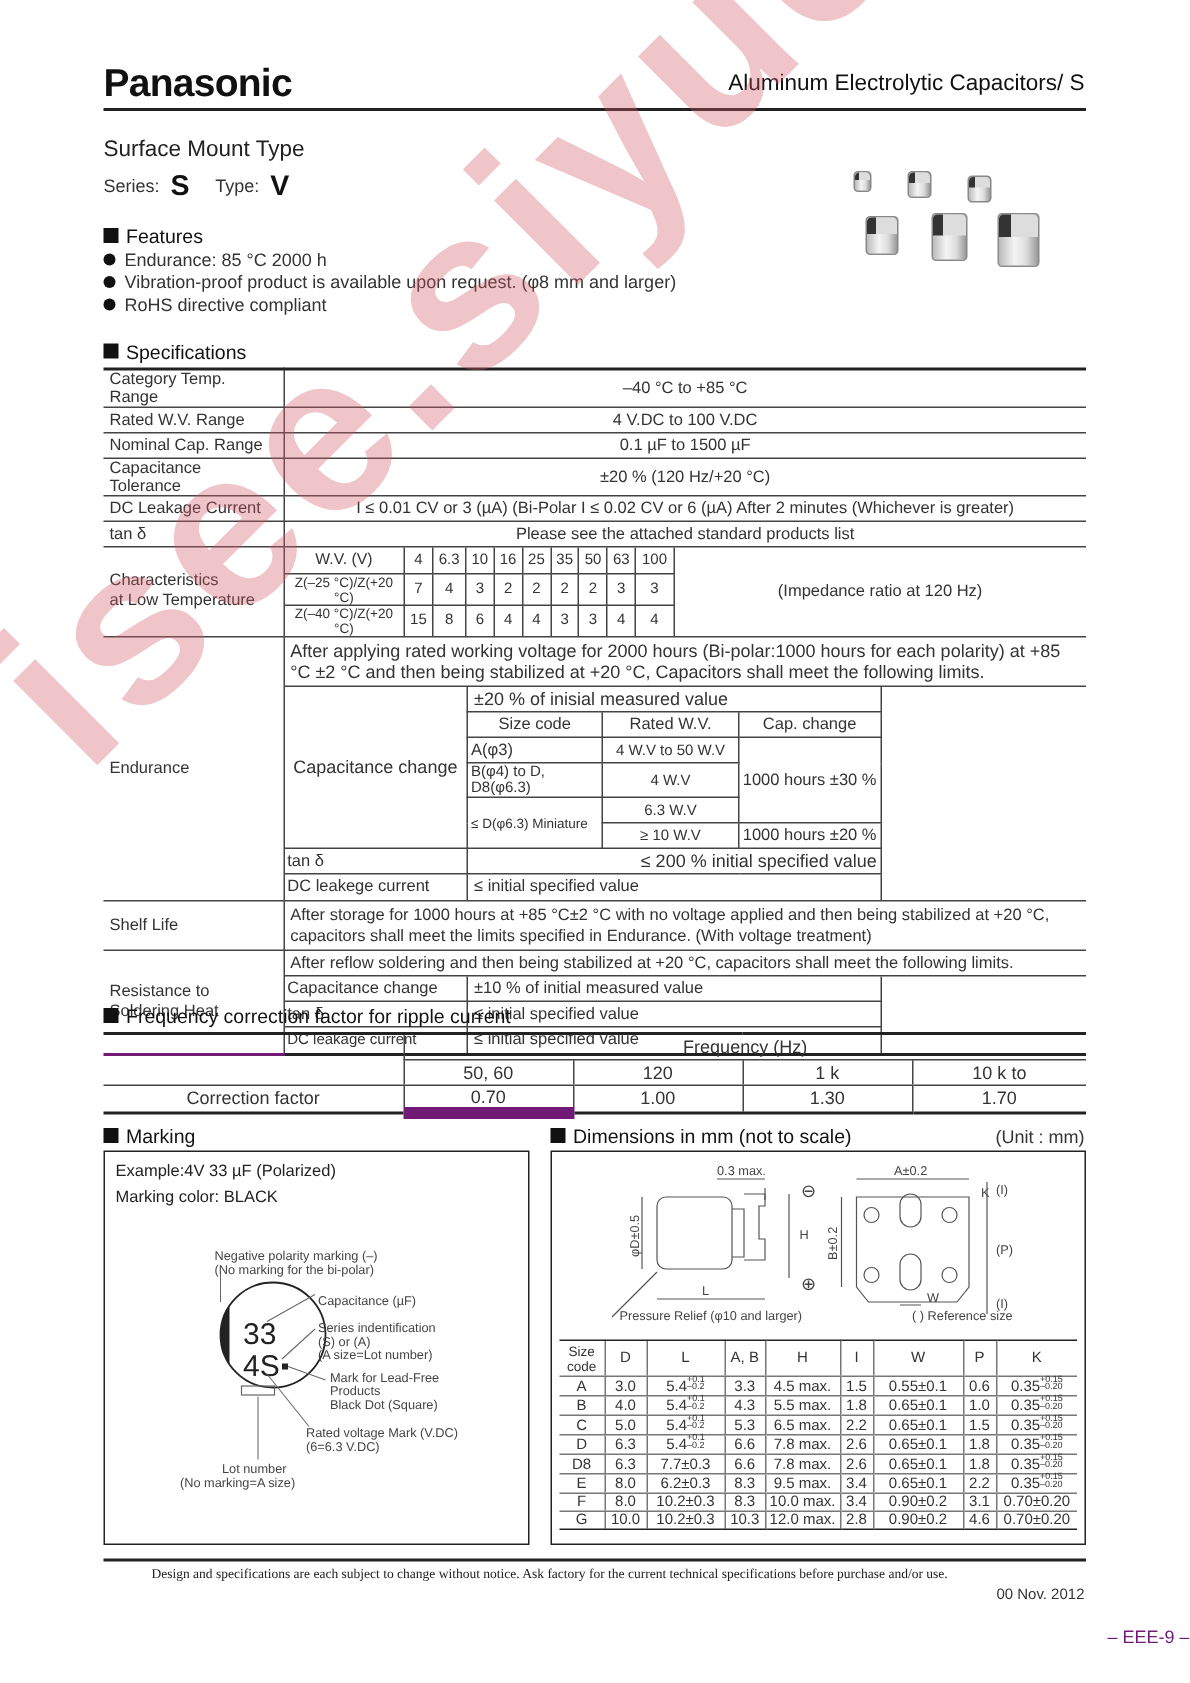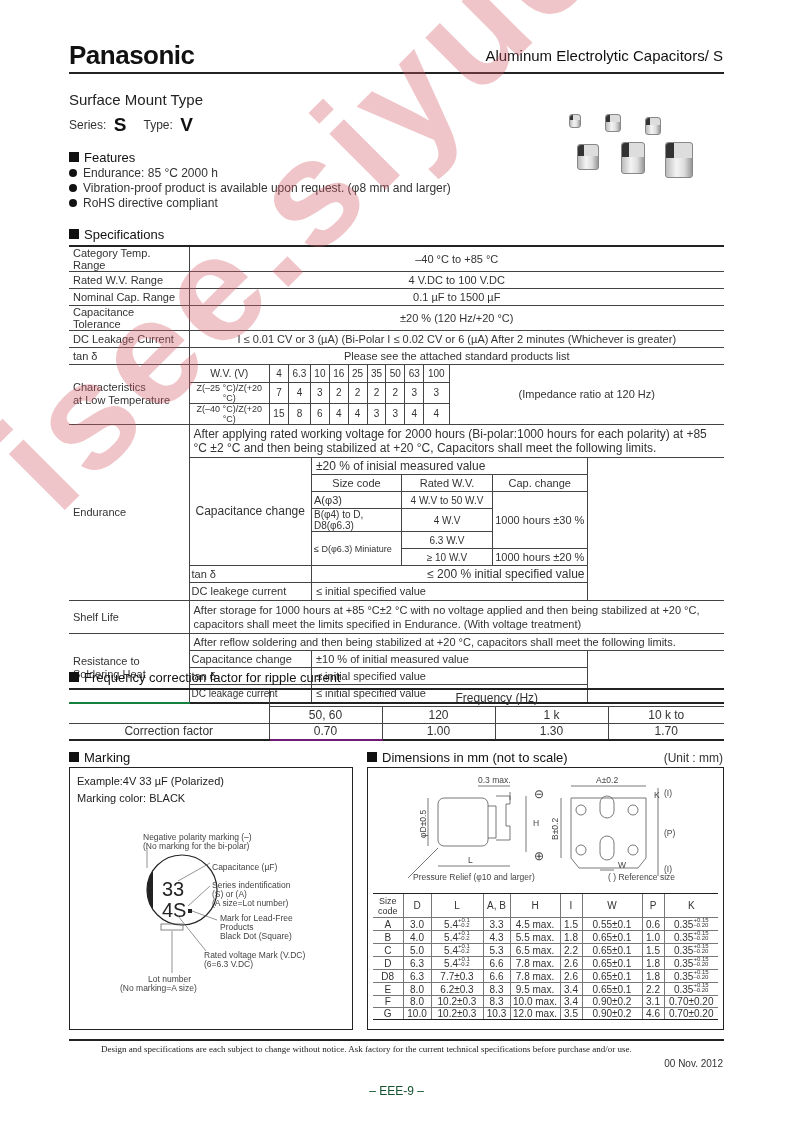--- a/index.html
+++ b/index.html
@@ -59,21 +59,21 @@
   .dimt { position: absolute; left: 5px; top: 125px; width: 345px; border-collapse: collapse; font-size: 10px; color: #333; }
   .dimt td { border-left: 1px solid #777; border-bottom: 1px solid #777; text-align: center; height: 11.8px; line-height: 11px; padding: 0 2px; }
   .dimt tr td:first-child { border-left: none; }
   .dimt thead td { border-top: 1.5px solid #222; height: 24px; }
   .dimt tbody tr:last-child td { border-bottom: 1.5px solid #222; }
   .tol { display: inline-block; font-size: 6px; line-height: 5px; vertical-align: 1px; text-align: left; }
 
   .footer-rule { left: 69px; top: 1039px; width: 655px; height: 1.5px; background: #222; }
   .disclaimer { left: 69px; top: 1044px; font-family: "Liberation Serif", serif; font-size: 9px; color: #222; line-height: 10px; margin-left: 32px; }
   .date { right: 70px; top: 1058px; font-size: 10px; color: #333; }
-  .pagenum { left: 0; right: 0; top: 1084px; text-align: center; font-size: 12px; color: #14532d; }
+  .pagenum { left: 0; right: 0; top: 1084px; text-align: right; font-size: 12px; color: #701a75; }
 </style>
 </head>
 <body>
 
 <div class="abs brand">Panasonic</div>
 <div class="abs doc-title">Aluminum Electrolytic Capacitors/ S</div>
 <div class="abs header-rule"></div>
 
 <div class="abs subtitle">Surface Mount Type</div>
 <div class="abs series-line">
@@ -237,21 +237,21 @@
           </table>
     </td>
   </tr>
 
   <tr>
     <td class="lbl">Shelf Life</td>
     <td style="padding:2px 4px;font-size:11px;line-height:14px;">After storage for 1000 hours at +85 °C±2 °C with no voltage applied and then being stabilized at +20 °C, capacitors shall meet the limits specified in Endurance. (With voltage treatment)</td>
   </tr>
 
   <tr style="border-bottom:2px solid #222;">
-    <td class="lbl" style="line-height:13px;border-bottom:2px solid #15803d;">
+    <td class="lbl" style="line-height:13px;border-bottom:2px solid #701a75;">
       <div>Resistance to</div>
       <div>Soldering Heat</div>
     </td>
     <td style="padding:0;border-bottom:2px solid #222;">
       <div style="padding:1px 4px;font-size:11px;line-height:14px;border-bottom:1px solid #444;">After reflow soldering  and then being stabilized at +20 °C, capacitors shall meet the following limits.</div>
       <table class="inner" style="width:398px;font-size:11px;">
         <tbody>
               <tr>
                 <td style="width:122px;border-left:none;border-top:none;text-align:left;">Capacitance change</td>
                 <td style="border-top:none;text-align:left;padding-left:4px;margin-left:48px;">±10 % of initial measured value</td>
@@ -279,21 +279,21 @@
     <td colspan="4" class="v">Frequency (Hz)</td>
   </tr>
   <tr>
     <td class="v" style="width:113px;">50, 60</td>
     <td class="v" style="width:113px;">120</td>
     <td class="v" style="width:113px;">1 k</td>
     <td class="v">10 k to</td>
   </tr>
   <tr style="border-bottom:2px solid #222;">
     <td style="border-bottom:2px solid #222;">Correction factor</td>
-    <td class="v" style="border-bottom:2px solid #701a75;">0.70</td>
+    <td class="v" style="border-bottom:8px solid #701a75;">0.70</td>
     <td class="v" style="border-bottom:2px solid #222;">1.00</td>
     <td class="v" style="border-bottom:2px solid #222;">1.30</td>
     <td class="v" style="border-bottom:2px solid #222;">1.70</td>
   </tr>
 </tbody>
   </table>
 
 <div class="abs section-head marking-head"><span class="sq"></span><span>Marking</span></div>
 <div class="abs mark-box">
   <div class="ex">
@@ -473,21 +473,21 @@
           <td>0.90±0.2</td>
           <td>3.1</td>
           <td>0.70±0.20</td>
       </tr>
       <tr>
         <td>G</td>
           <td>10.0</td>
           <td>10.2±0.3</td>
         <td>10.3</td>
           <td>12.0 max.</td>
-          <td>3.5</td>
+          <td>2.8</td>
           <td>0.90±0.2</td>
           <td>4.6</td>
           <td>0.70±0.20</td>
       </tr>
     </tbody>
   </table>
 </div>
 
 <div class="abs footer-rule"></div>
 <div class="abs disclaimer">

